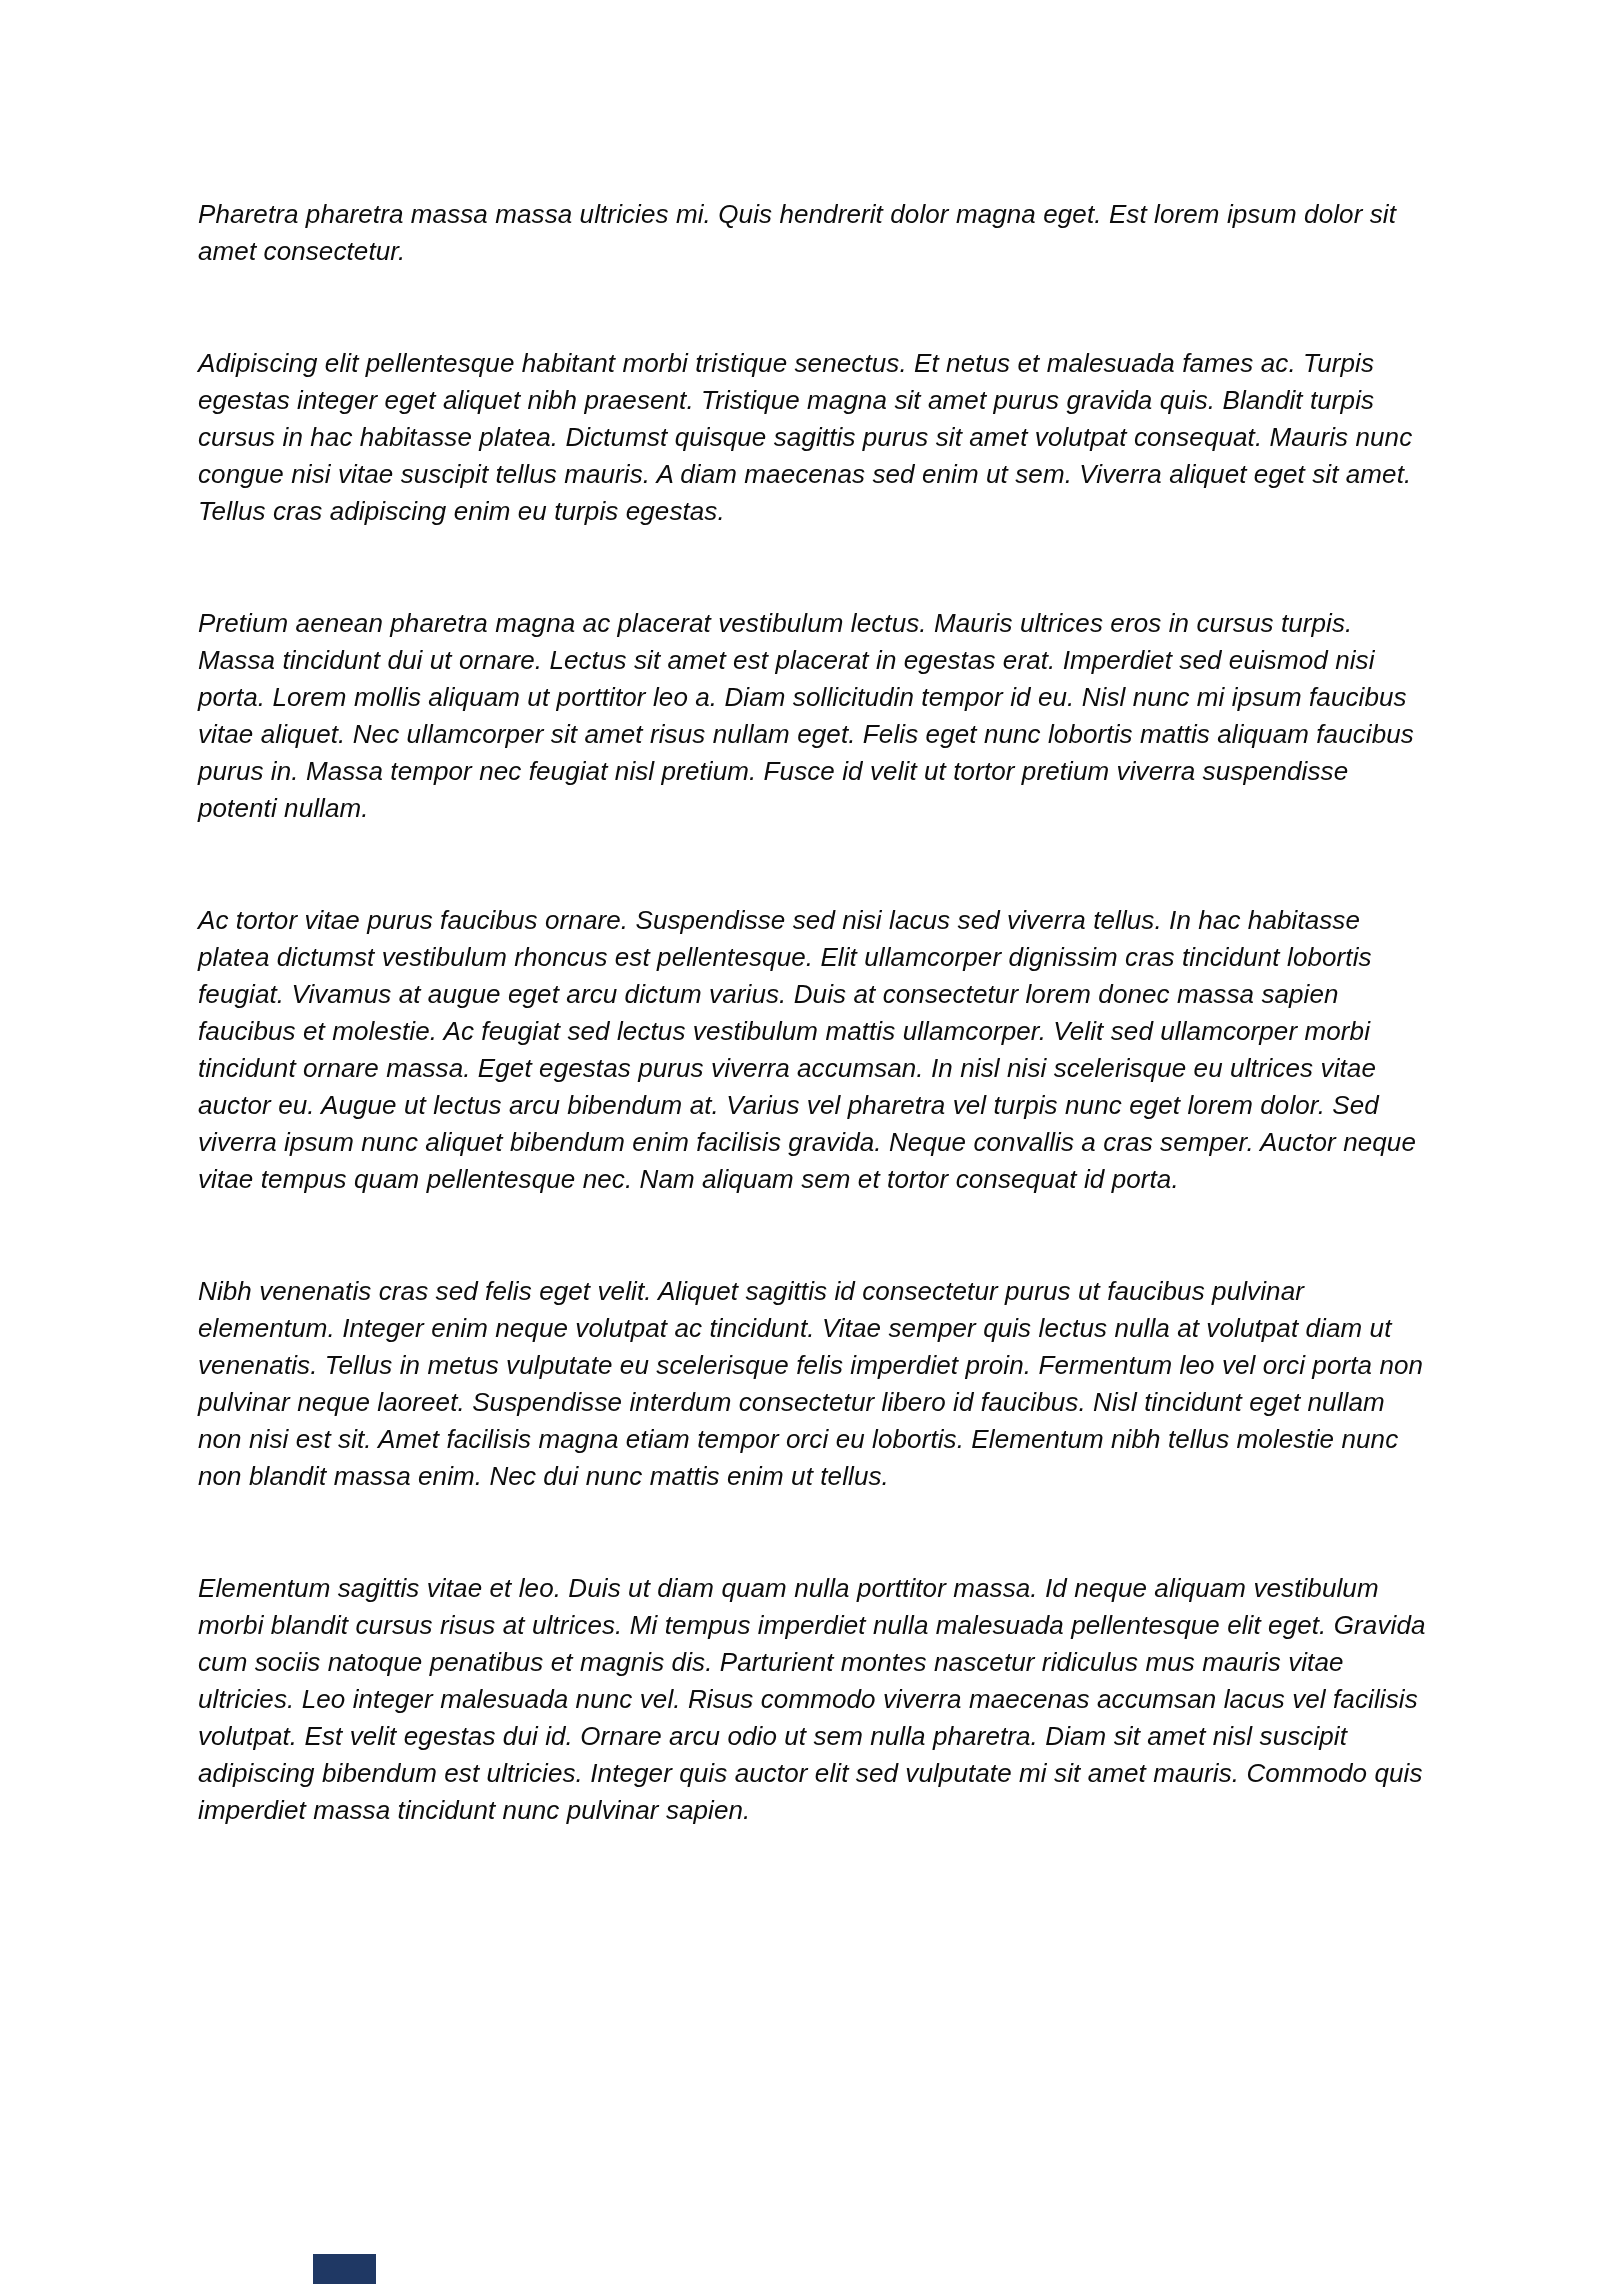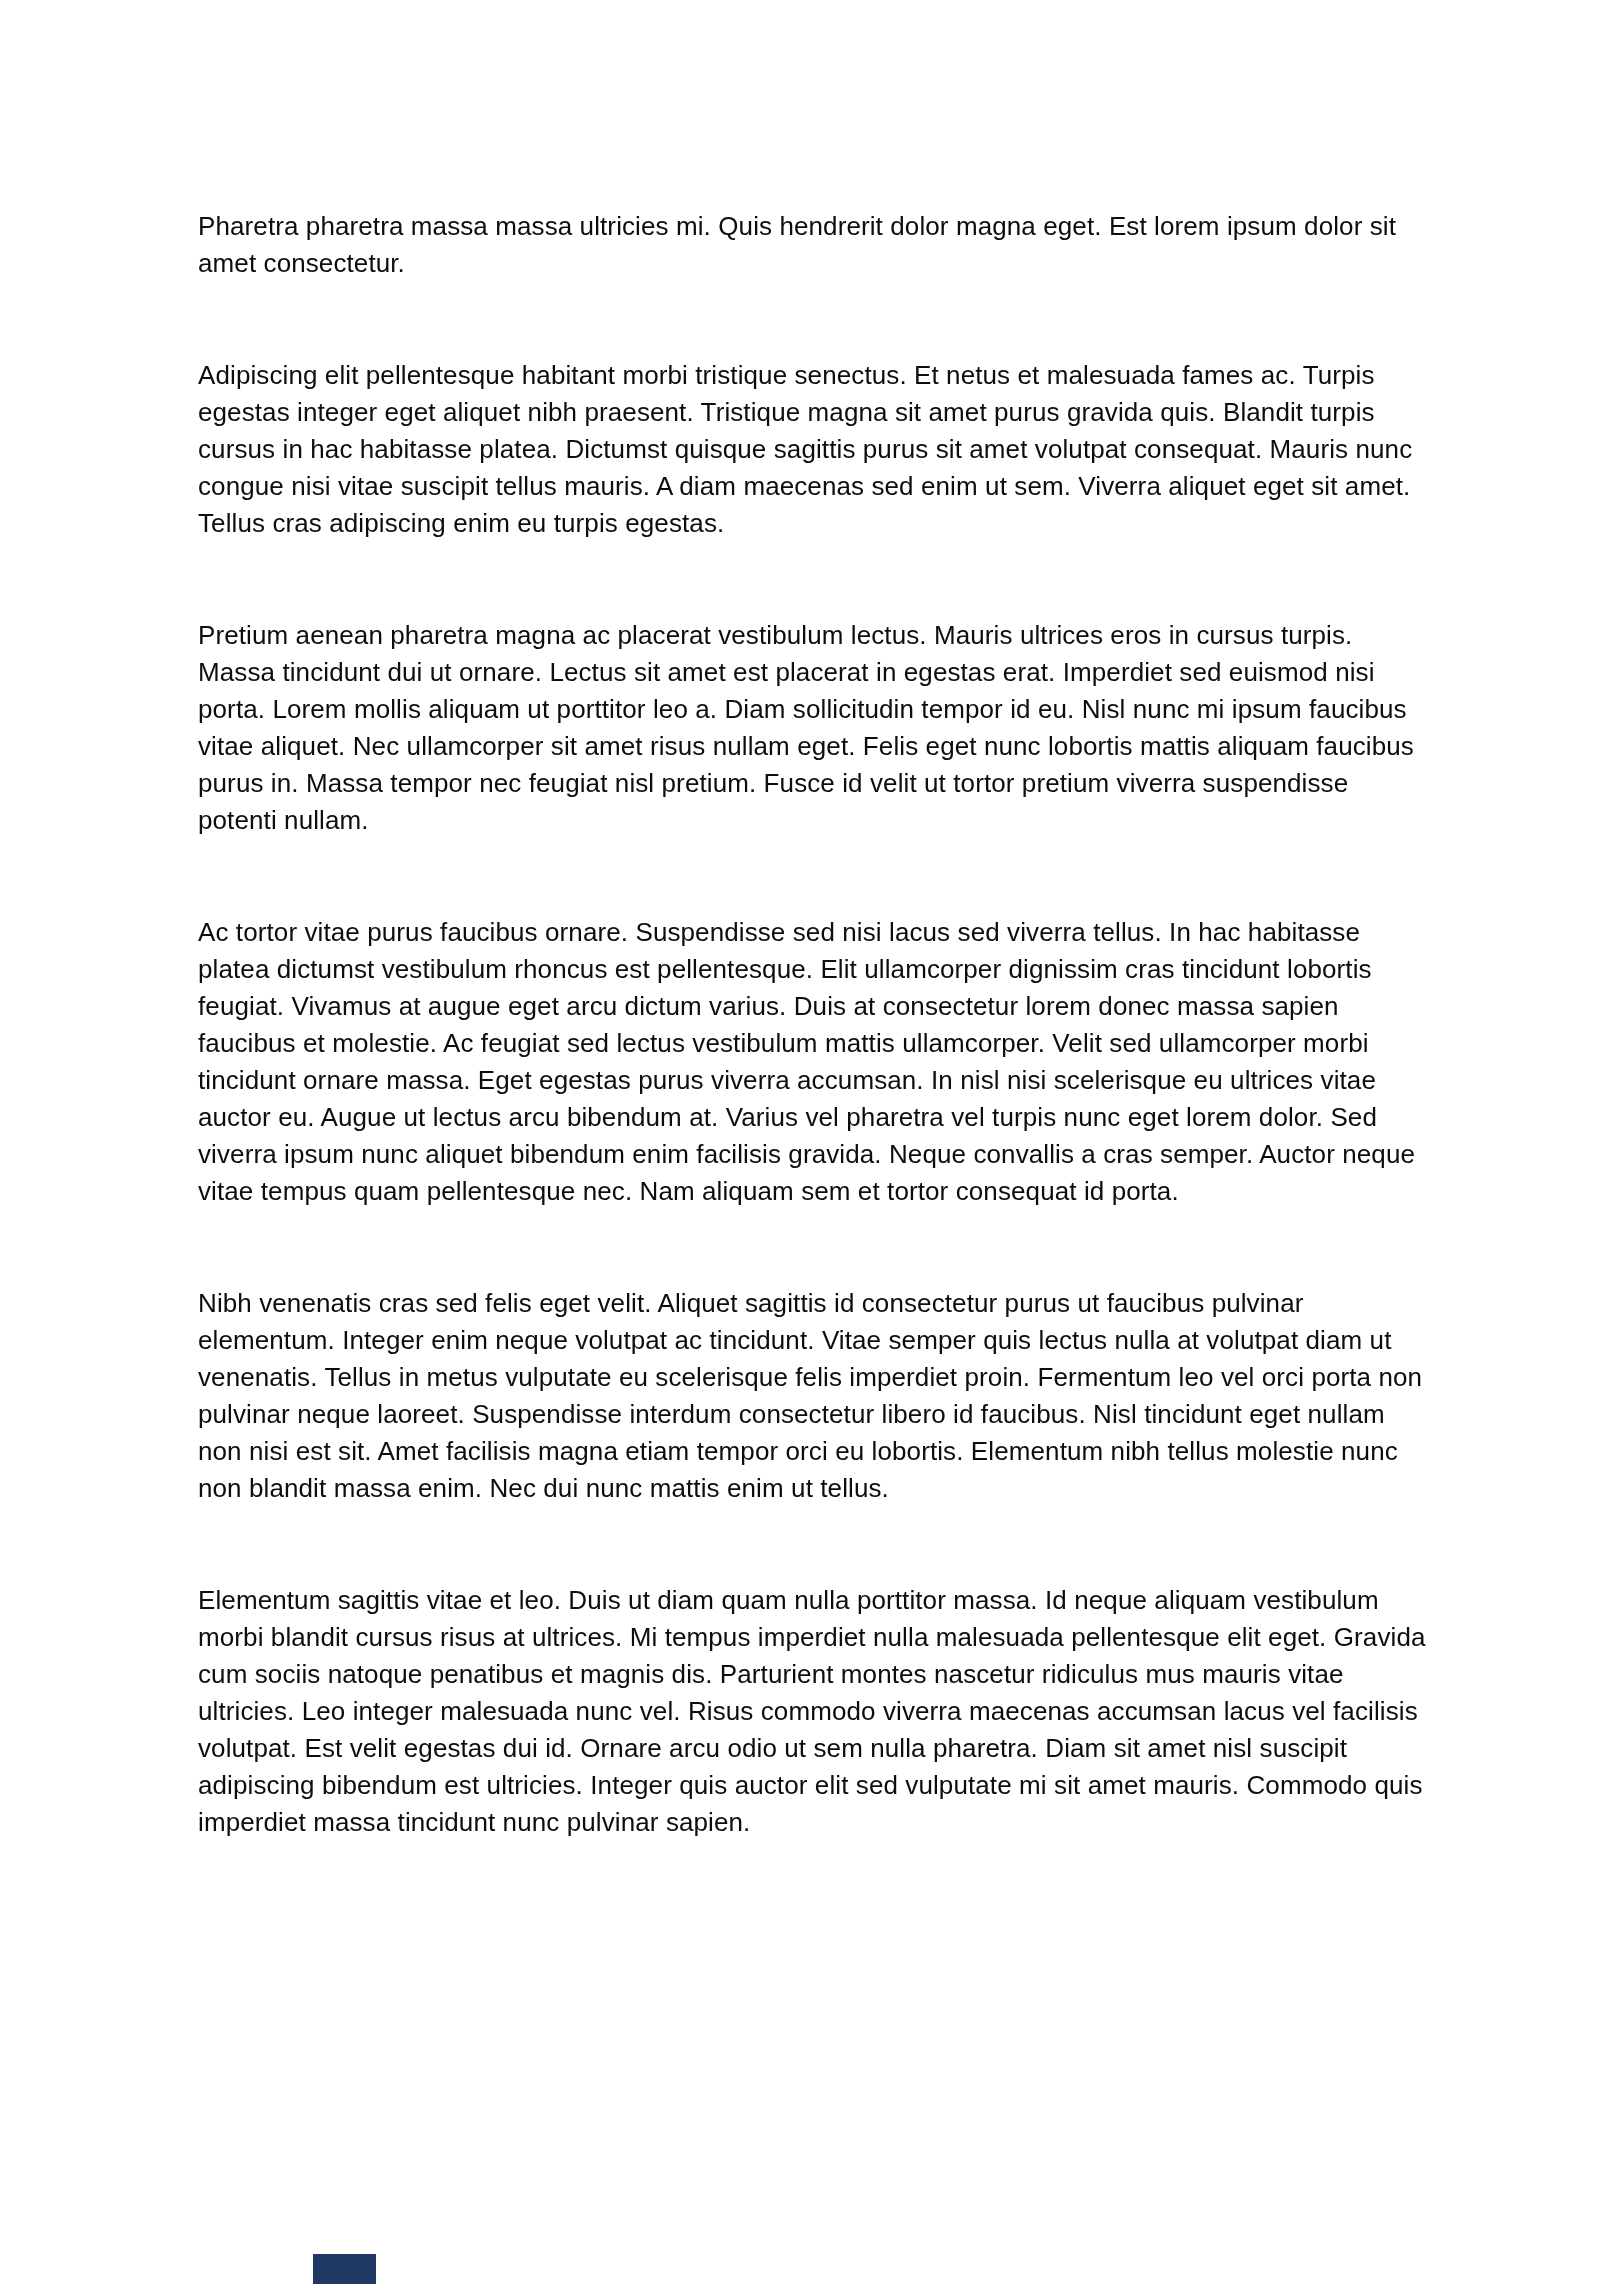--- a/index.html
+++ b/index.html
@@ -20,21 +20,22 @@
     left: 198px;
     top: 196px;
     width: 1232px;
     color: #0d0d0d;
     font-size: 26px;
     line-height: 37px;
     text-align: left;
     letter-spacing: 0.1px;
   }
   .doc-content p {
-    margin: 12px 0 75px 0;
+    margin: 0 0 75px 0;
+    font-style: italic;
   }
   .doc-content p:last-child {
     margin-bottom: 0;
   }
   .bottom-marker {
     position: absolute;
     left: 313px;
     top: 2254px;
     width: 63px;
     height: 30px;

